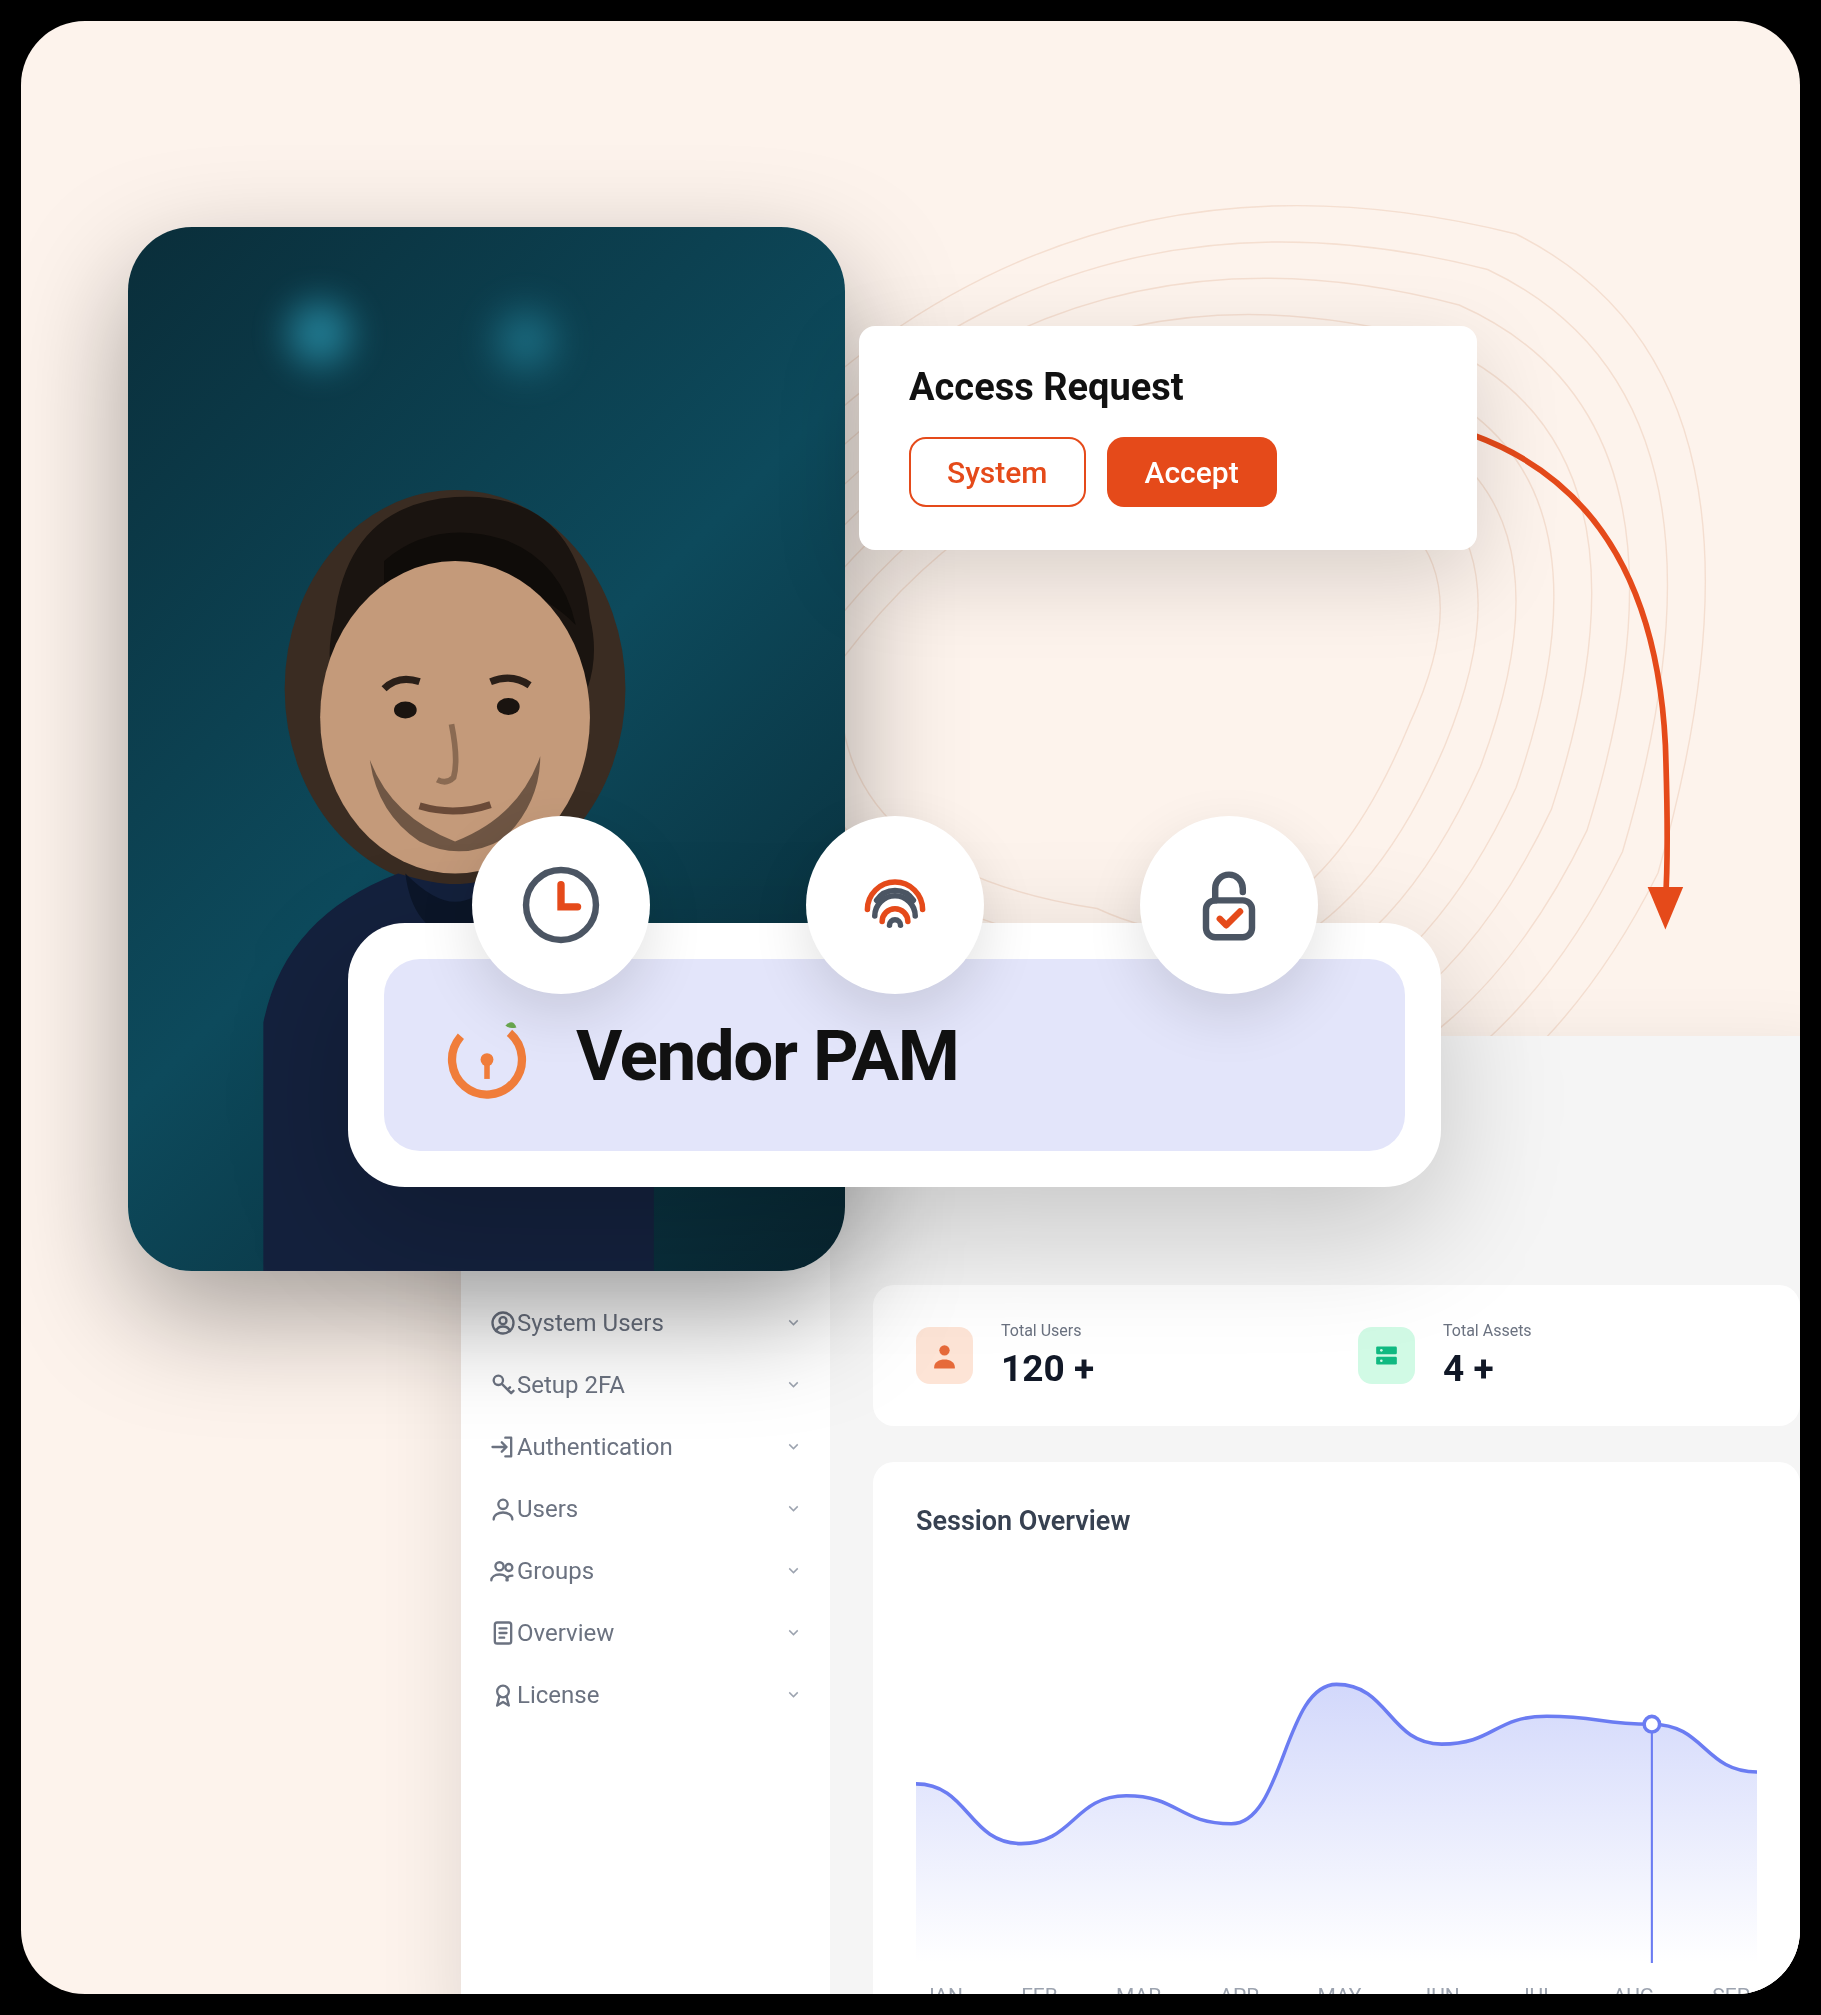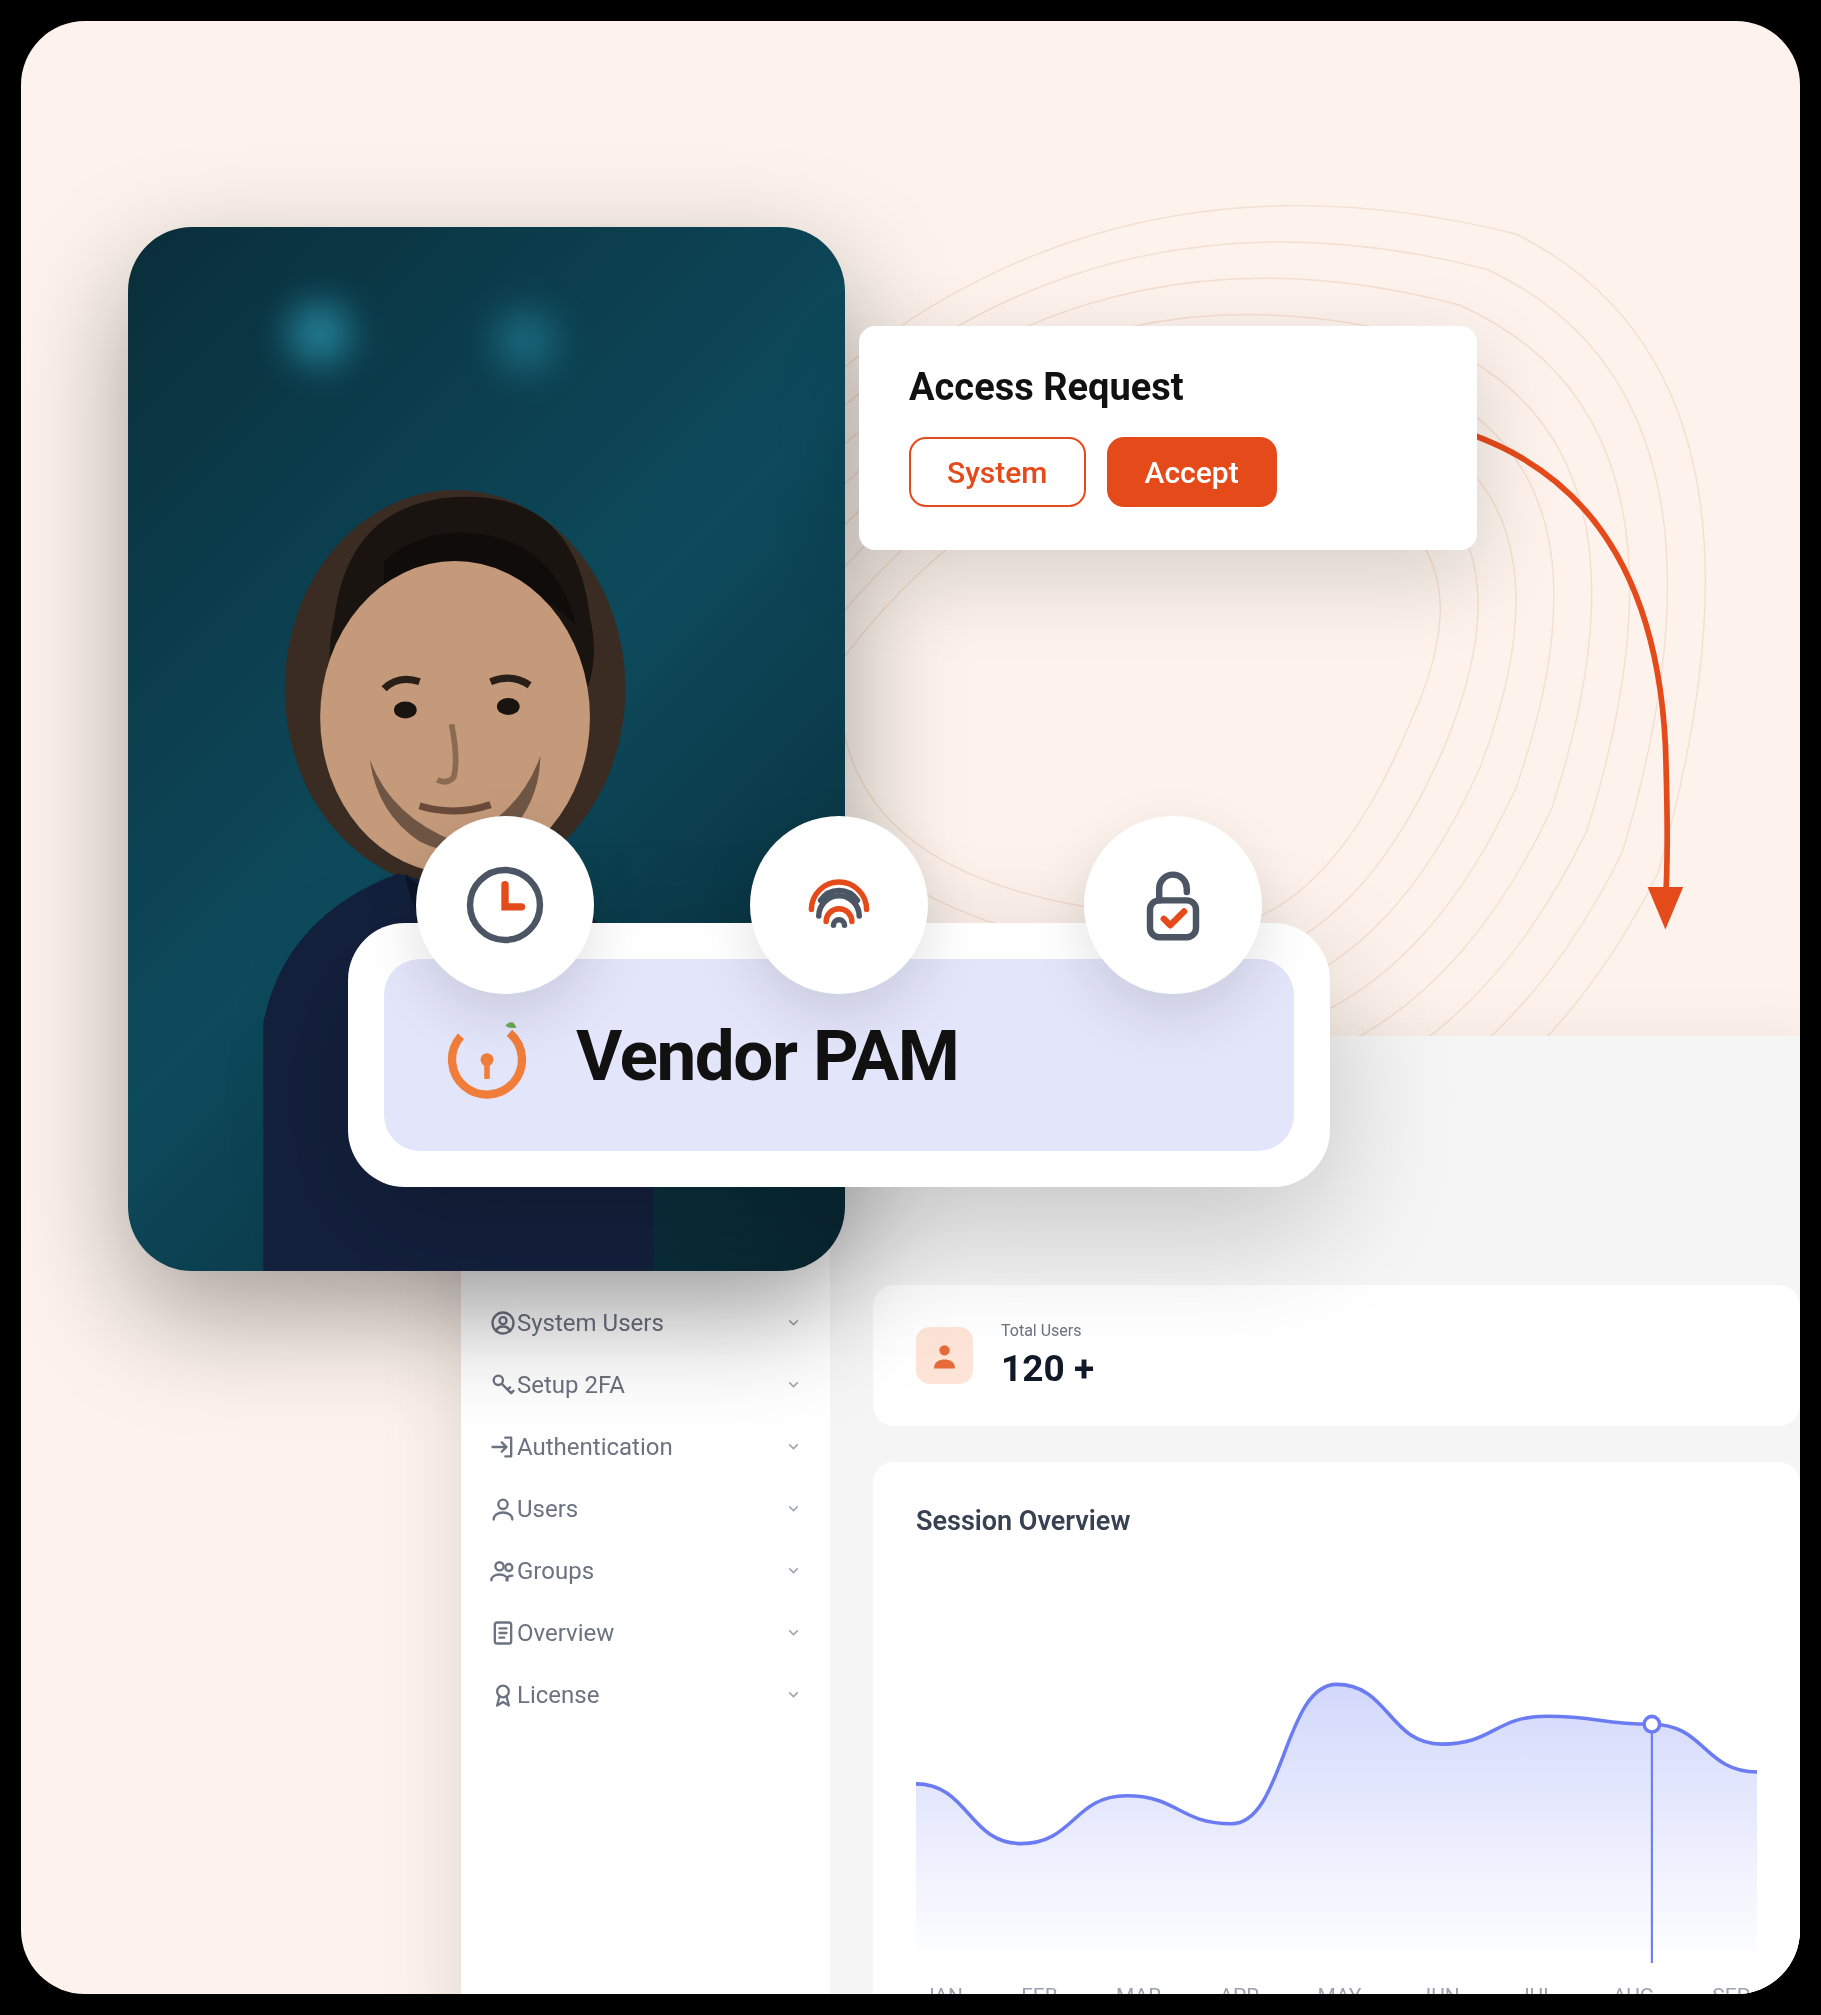--- a/index.html
+++ b/index.html
@@ -188,21 +188,21 @@
     border: 2.1px solid transparent;
   }
   .btn.reject { background: #fff; color: #e54a1a; border-color: #e54a1a; }
   .btn.accept { background: #e54a1a; color: #fff; }
 
   
   .pam-wrap {
     position: absolute;
     top: 902px;
     left: 327px;
-    width: 982px;
+    width: 1093px;
     background: #fff;
     border-radius: 57px;
     padding: 36px;
     box-shadow: 0 43px 128px rgba(0,0,0,0.2);
   }
   .pam-inner {
     background: #e3e5fa;
     border-radius: 36px;
     padding: 50px 57px;
     display: flex;
@@ -331,20 +331,34 @@
           <div class="stat">
             <div class="stat-ico user">
               <svg viewBox="0 0 24 24" width="31" height="31" fill="#e66a3a">
                 <circle cx="12" cy="8" r="4"></circle>
                 <path d="M4 21c0-4 4-6 8-6s8 2 8 6v1H4z"></path>
               </svg>
             </div>
             <div>
               <div class="stat-label">Total Users</div>
               <div class="stat-value">120 +</div>
+            </div>
+          </div>
+          <div class="stat">
+            <div class="stat-ico asset">
+              <svg viewBox="0 0 24 24" width="31" height="31" fill="#10b981">
+                <rect x="4" y="5" width="16" height="6" rx="1"></rect>
+                <rect x="4" y="13" width="16" height="6" rx="1"></rect>
+                <circle cx="8" cy="8" r="1" fill="#d1fae5"></circle>
+                <circle cx="8" cy="16" r="1" fill="#d1fae5"></circle>
+              </svg>
+            </div>
+            <div>
+              <div class="stat-label">Total Assets</div>
+              <div class="stat-value">4 +</div>
             </div>
           </div>
         </div>
       <div class="chart-card">
         <div class="chart-title">Session Overview</div>
         <div class="chart-area">
           <svg viewBox="0 0 1200 560" preserveAspectRatio="none">
             <defs>
               <linearGradient id="grad" x1="0" y1="0" x2="0" y2="1">
                 <stop offset="0%" stop-color="#7f8ff4" stop-opacity="0.35"></stop>

